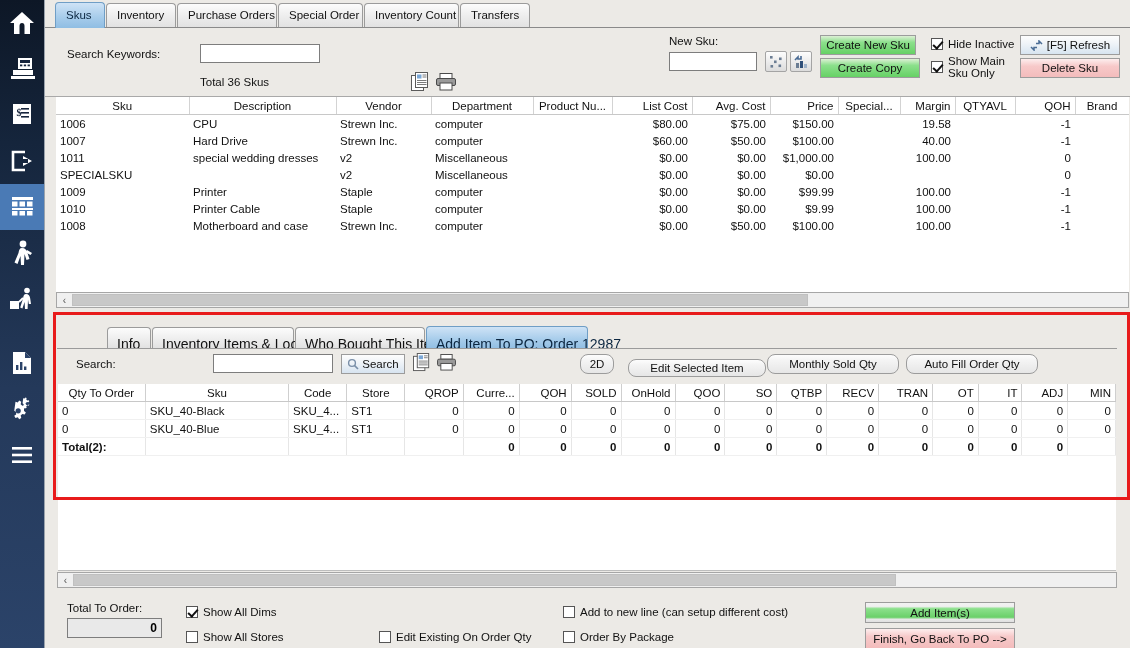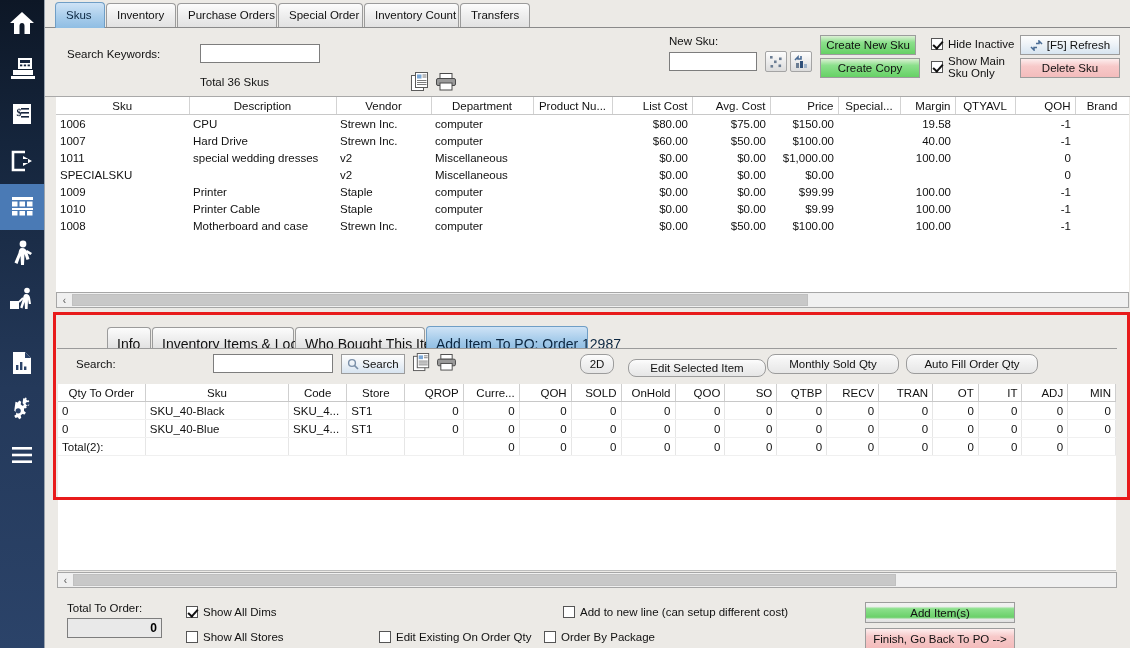--- a/index.html
+++ b/index.html
@@ -119,21 +119,21 @@
     height:17px;padding:0 4px;white-space:nowrap;overflow:hidden;
   }
   table.g td{
     font-size:11.5px;color:#111;height:17px;padding:0 4px;
     white-space:nowrap;overflow:hidden;background:#fff;
   }
   table.g.lower th{border-right:1px solid #cfcfcf;}
   table.g.lower td{border-right:1px solid #e6e6e6;border-bottom:1px solid #f0f0f0;}
   .r{text-align:right;}
   .redtxt{color:#e8403a;}
-  .boldtxt{font-weight:normal;margin-top:40px;}
+  .boldtxt{font-weight:bold;margin-top:40px;}
   tr.totalrow td{border-top:1px solid #9b9b9b;border-bottom:1px solid #cfcfcf;}
 
   
   .hscroll{
     position:absolute;height:16px;background:#f0f0f0;border:1px solid #a6a6a6;
     box-sizing:border-box;
   }
   .hscroll .arrow{
     position:absolute;left:0;top:0;width:15px;height:14px;
     display:flex;align-items:center;justify-content:center;font-size:10px;color:#555;
@@ -663,21 +663,21 @@
         <span class="box"></span><span>Show All Stores</span>
       </div>
 
       <div class="chk" style="left:334px;top:41px;">
         <span class="box"></span><span>Edit Existing On Order Qty</span>
       </div>
 
       <div class="chk" style="left:518px;top:16px;">
         <span class="box"></span><span>Add to new line (can setup different cost)</span>
       </div>
-      <div class="chk" style="left:499px;top:41px;">
+      <div class="chk" style="left:518px;top:41px;">
         <span class="box"></span><span>Order By Package</span>
       </div>
 
       <div class="btn red" style="left:820px;top:38px;width:150px;height:21px;">Finish, Go Back To PO --&gt;</div>
       <div class="btn green-pad" style="left:820px;top:12px;width:150px;height:21px;">Add Item(s)</div>
     </div>
 
   </div>
 </div>
 

